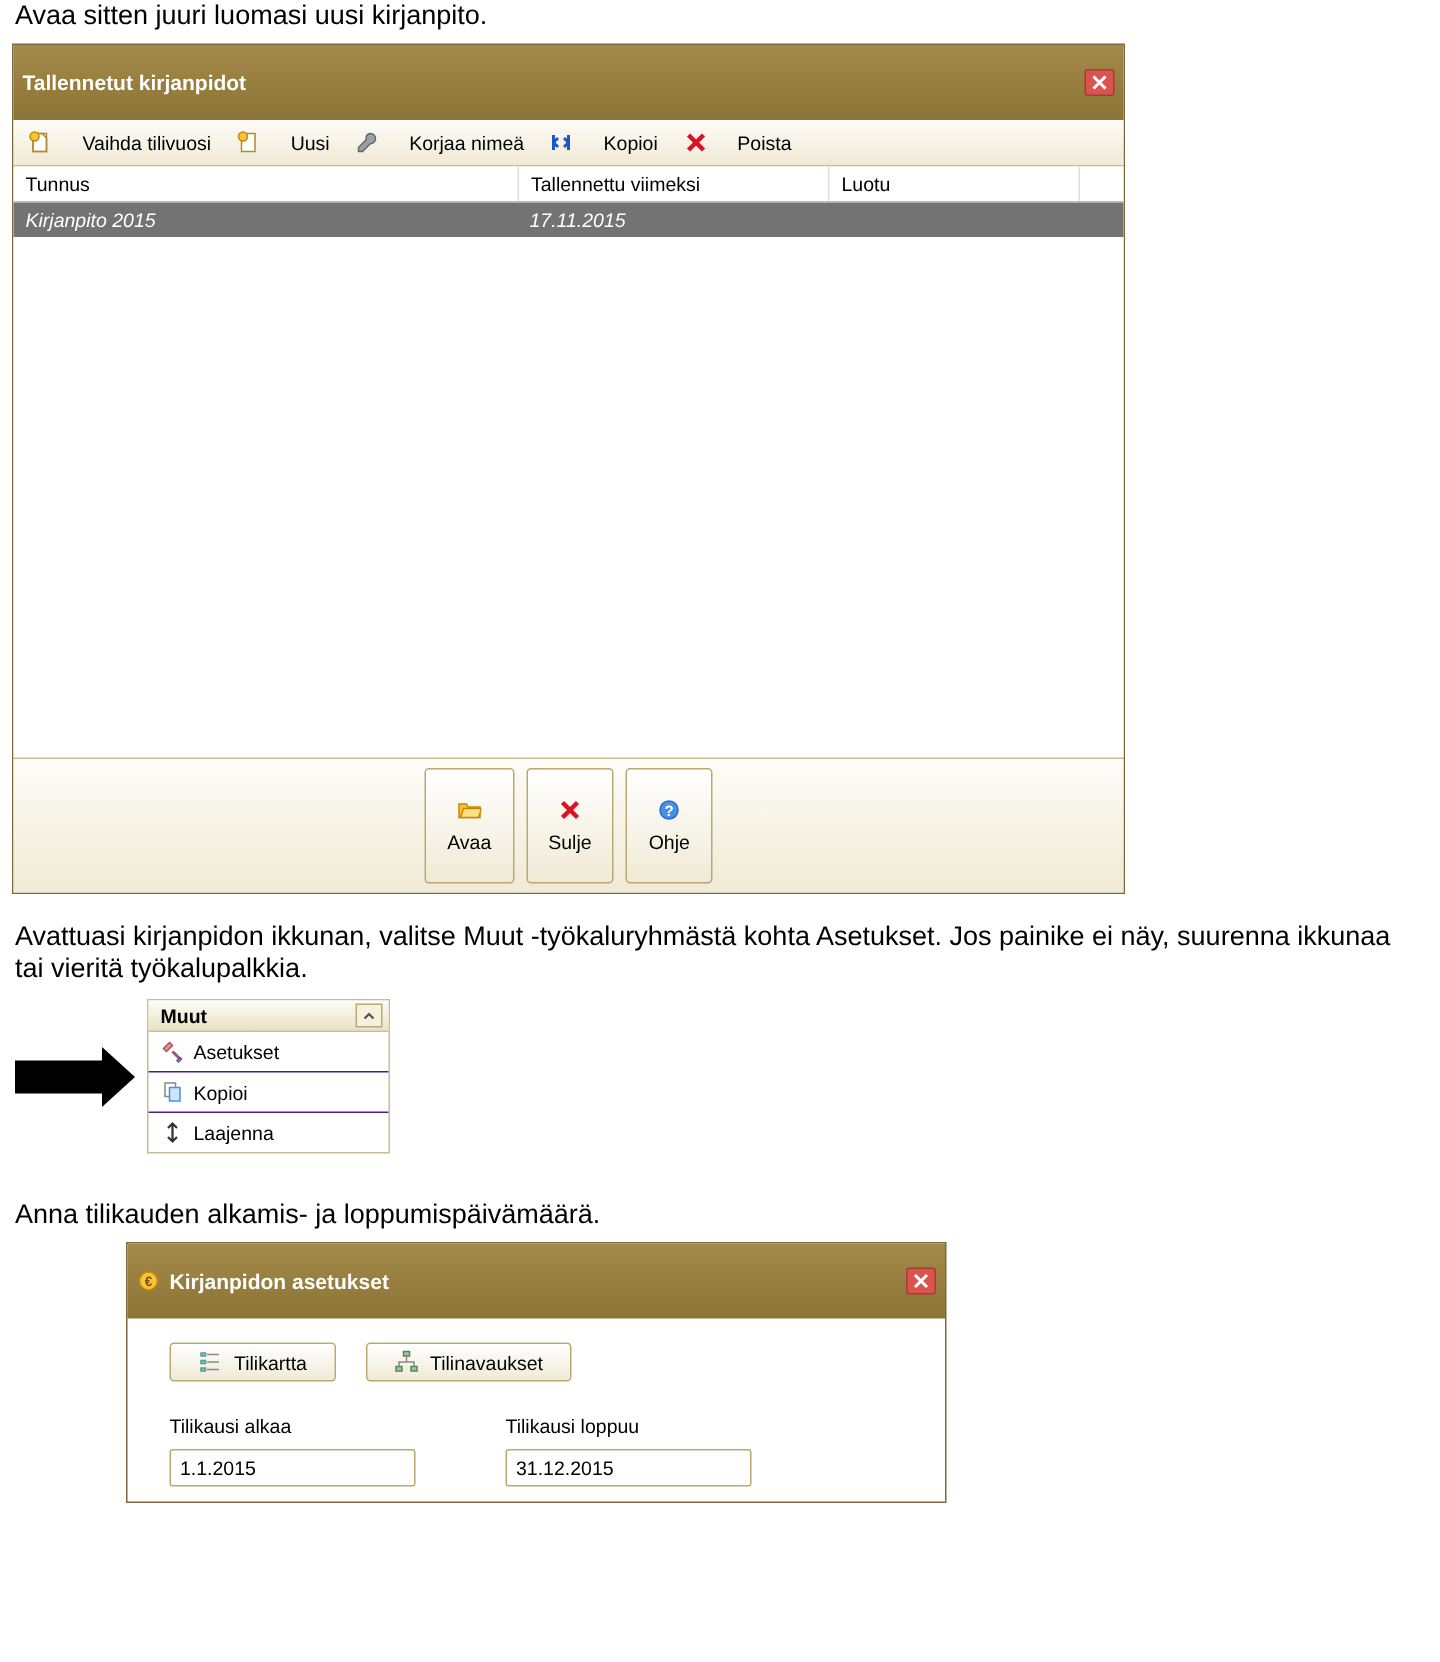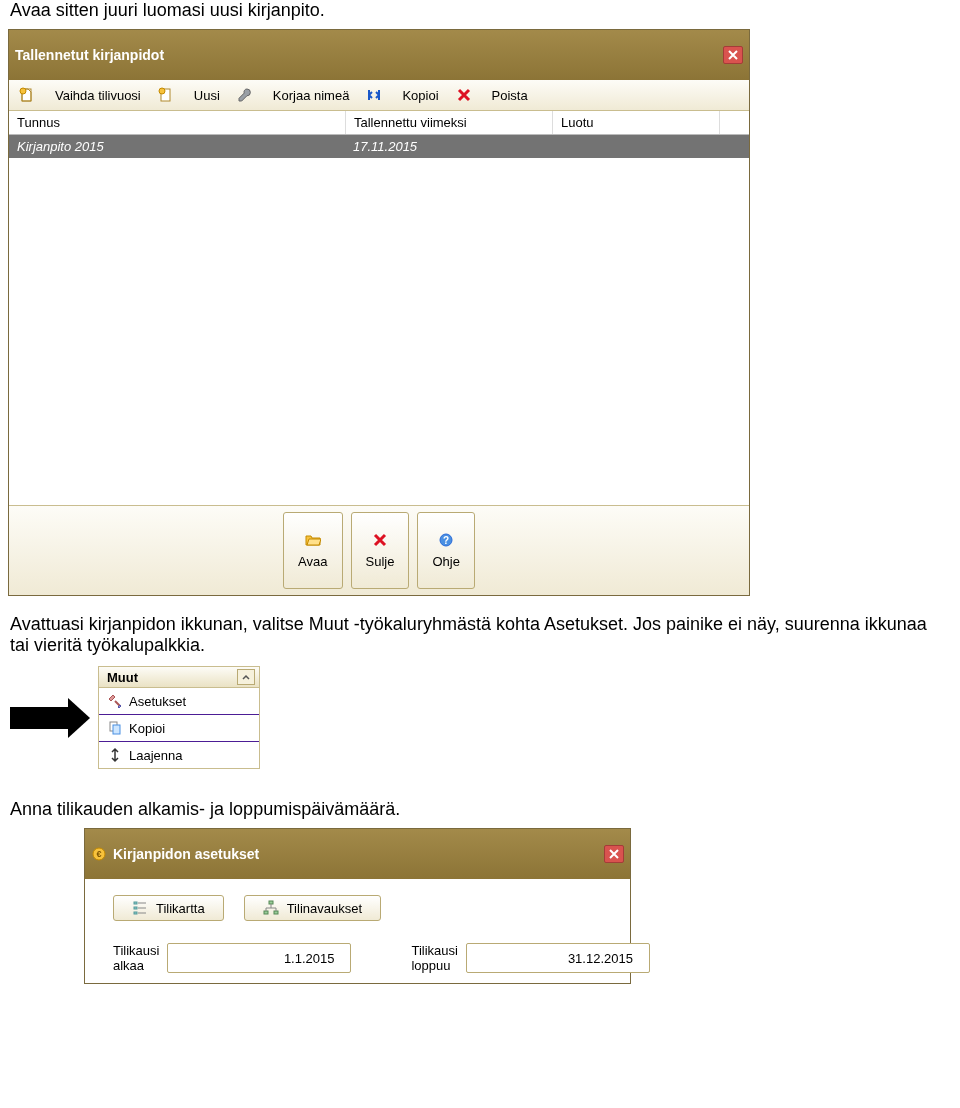--- a/index.html
+++ b/index.html
@@ -207,31 +207,30 @@
     background: linear-gradient(to bottom, #fff 0%, #f0ead5 100%);
     font-size: 13px;
     cursor: pointer;
   }
   .d2-fieldrow {
     display: flex;
     gap: 60px;
   }
   .d2-field {
     display: flex;
-    flex-direction: row;
+    flex-direction: column;
     gap: 8px;
   }
   .d2-label { font-size: 13px; }
   .d2-input {
     width: 150px;
-    padding: 4px 16px;
+    padding: 4px 6px;
     border: 1px solid #b9aa74;
     border-radius: 2px;
     font-size: 13px;
-    text-align: right;
   }
 </style>
 </head>
 <body>
 
 <p class="paragraph first">Avaa sitten juuri luomasi uusi kirjanpito.</p>
 
 <div class="dialog1">
   <div class="titlebar">
     <span>Tallennetut kirjanpidot</span>

